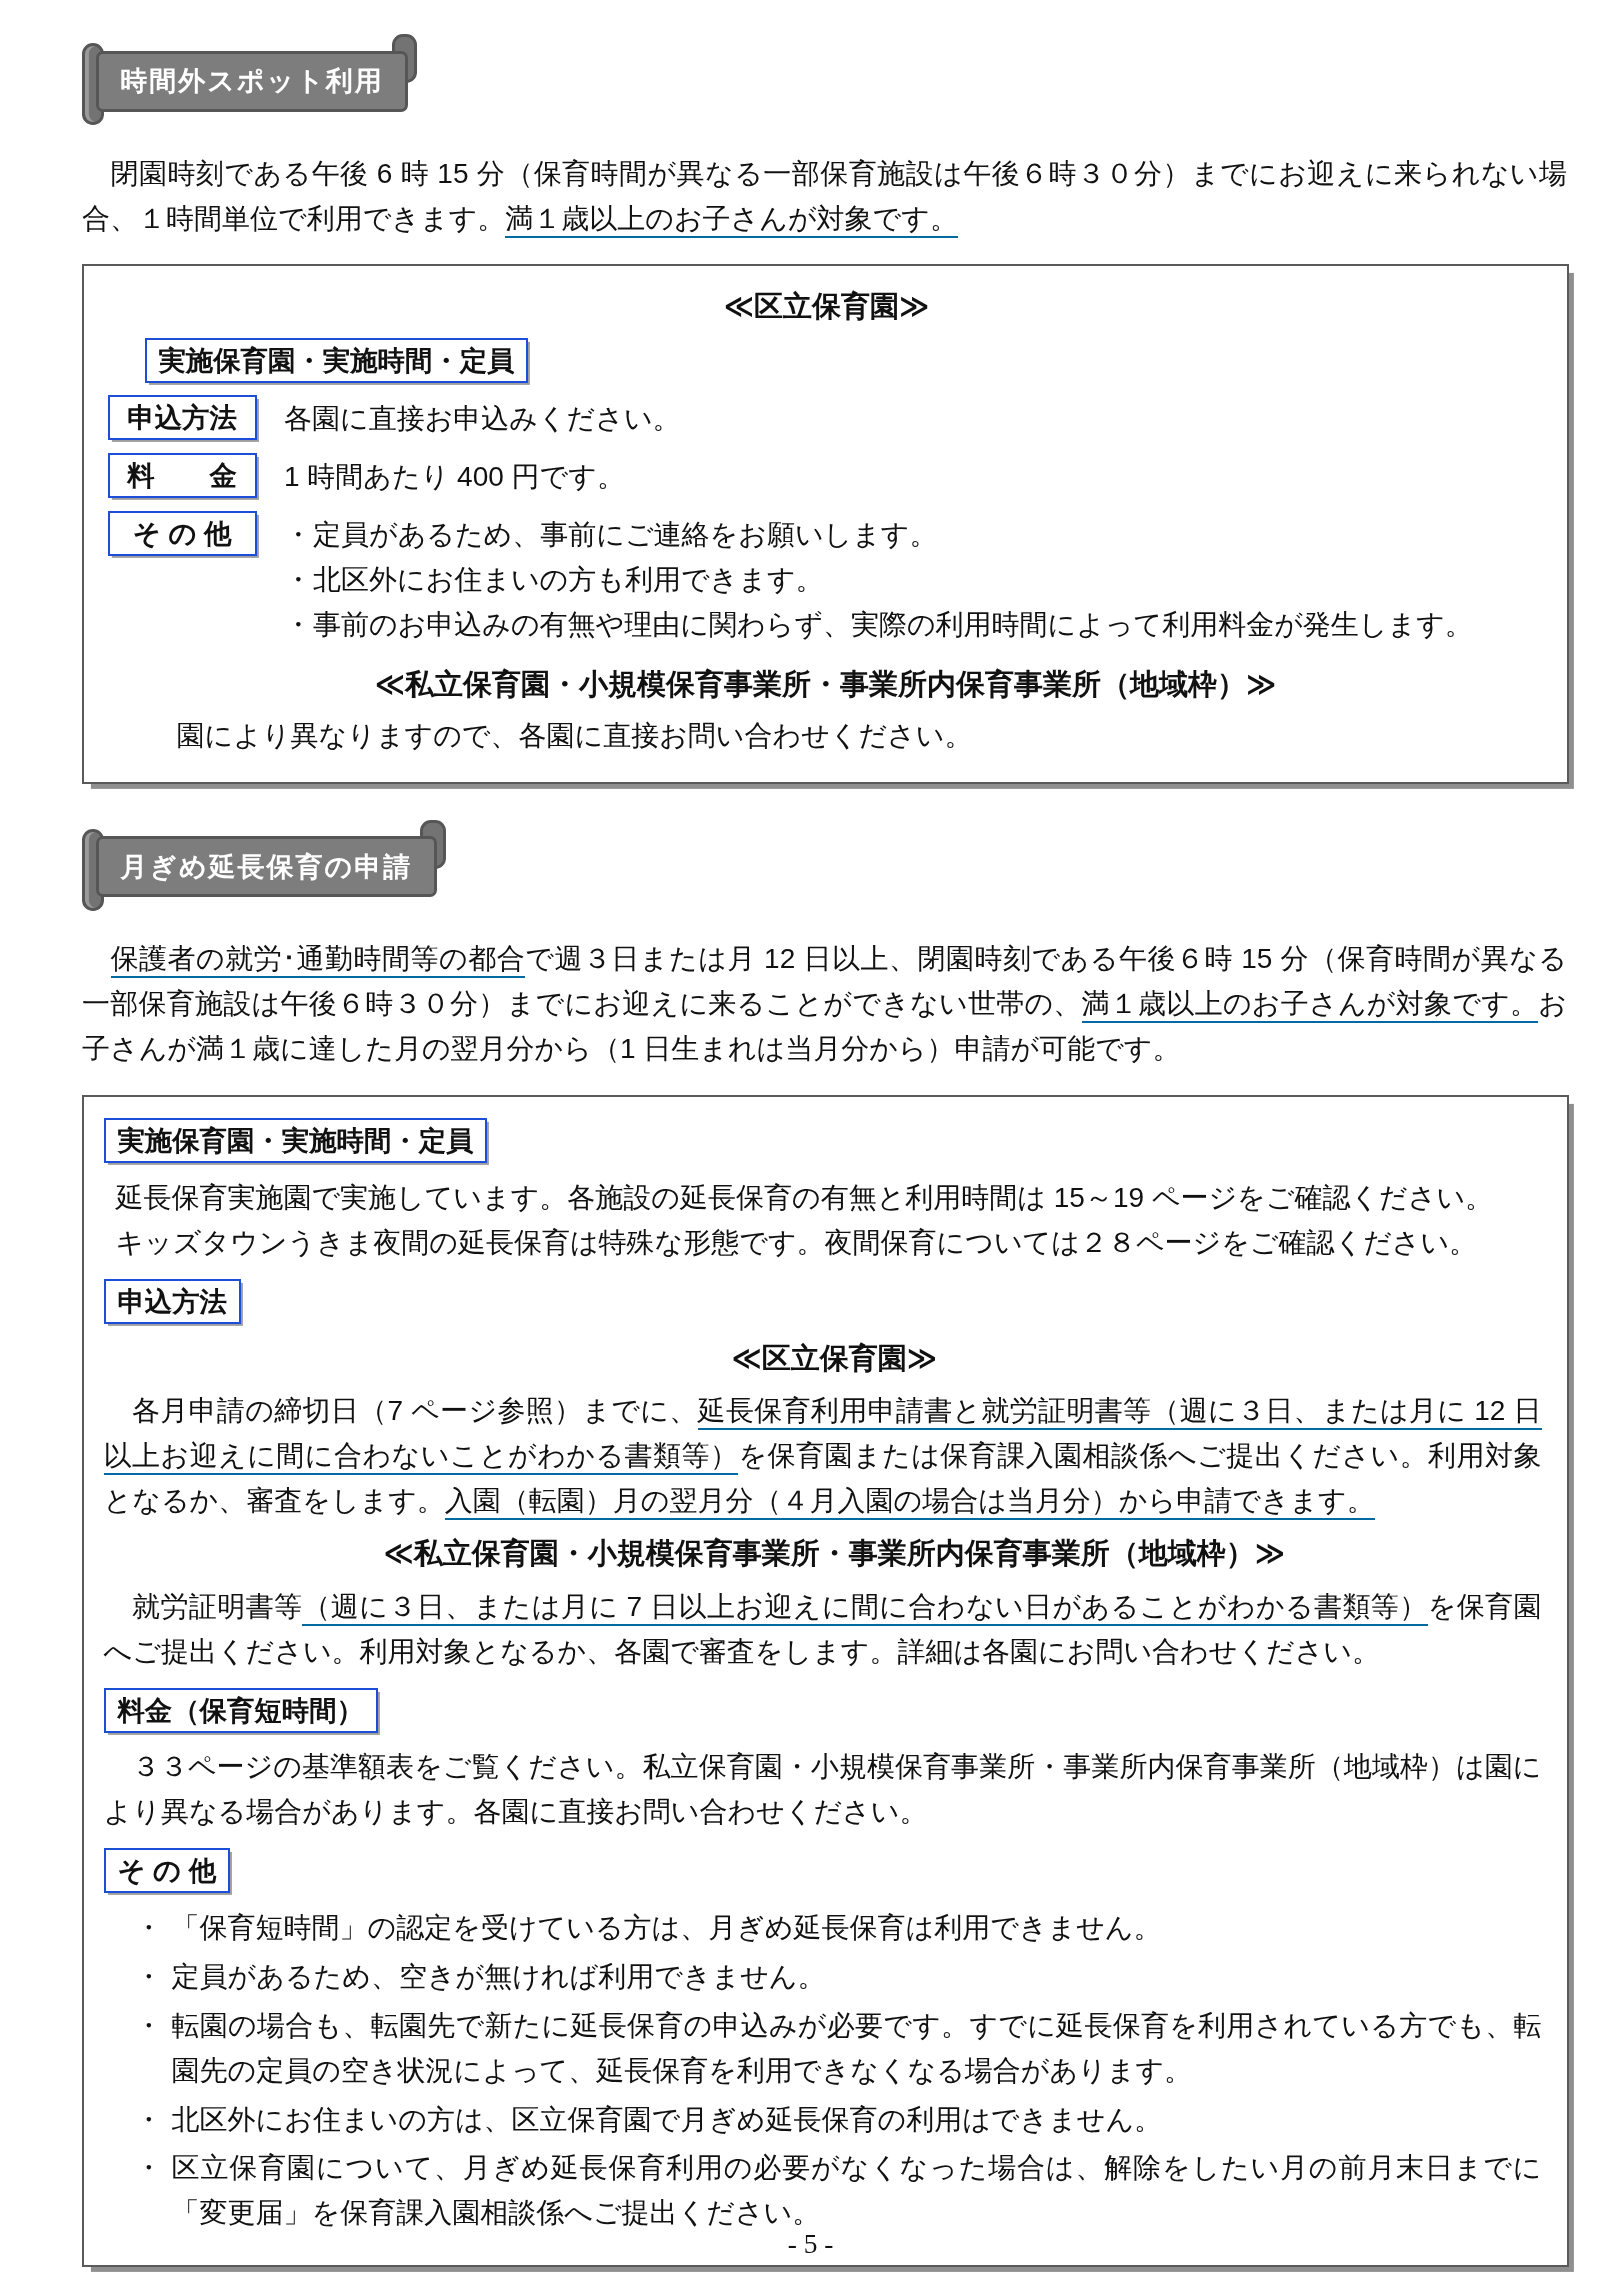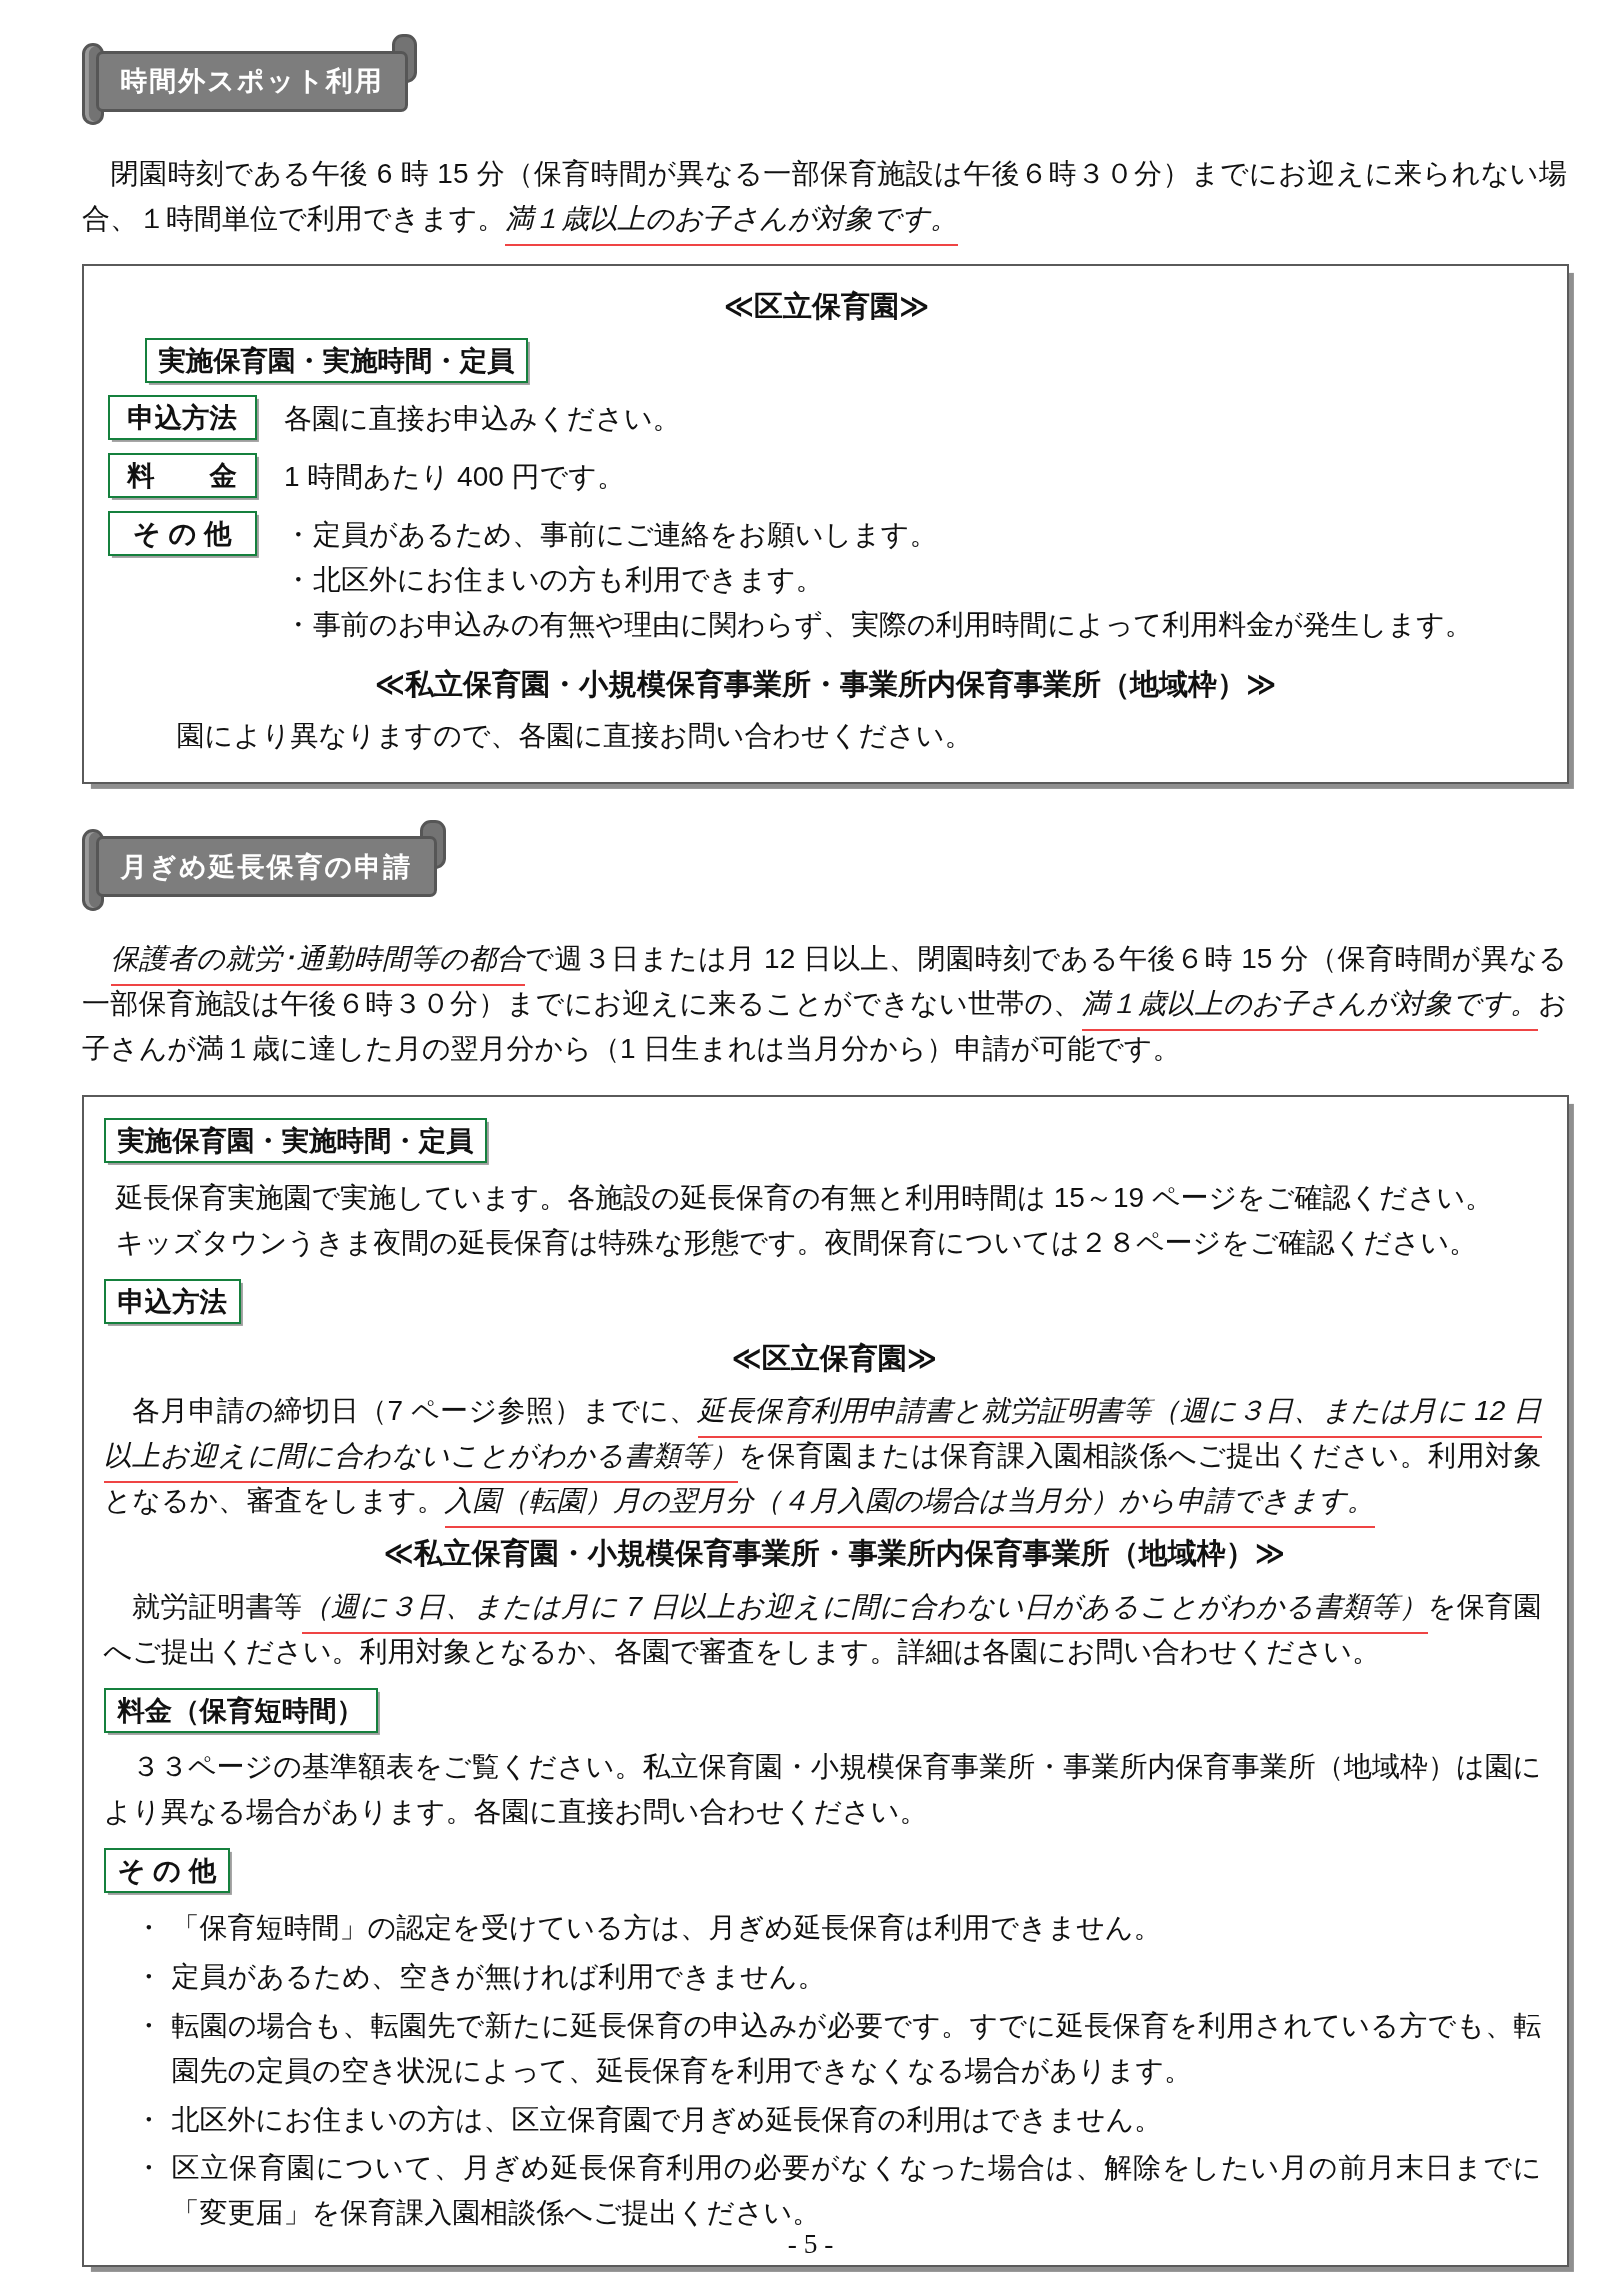--- a/index.html
+++ b/index.html
@@ -38,35 +38,35 @@
     color: #ffffff; font-size: 27px; font-weight: bold; letter-spacing: 2px;
     white-space: nowrap;
   }
 
   
   .intro {
     margin: 25.5px 2px 23.5px 0;
     font-size: 28px; line-height: 45px;
     text-align: justify;
   }
-  .u { border-bottom: 2px solid #ef4444; padding-bottom: 10px; font-style: italic; }
+  .u { border-bottom: 2px solid #0369a1; padding-bottom: 2px; }
 
   
   .obox {
     border: 2.9px solid #5a5a5a;
     box-shadow: 6.9px 6.9px 0 -2px #8f8f8f;
     background: #fff;
     box-sizing: border-box;
     padding: 17.6px 25.5px 23.5px 21.6px;
     margin-bottom: 9.8px;
   }
   .h-angle { font-size: 29px; font-weight: bold; line-height: 45px; text-align: center; }
   .label-box {
     display: inline-block;
-    border: 2px solid #15803d; background: #fff;
+    border: 2px solid #1d4ed8; background: #fff;
     padding: 2px 11.8px;
     font-size: 27.4px; font-weight: bold; line-height: 37px;
     box-shadow: 2.9px 2.9px 0 -1px #9e9e9e;
     box-sizing: border-box;
     white-space: nowrap;
   }
   .line { font-size: 28px; line-height: 45px; }
   .para { font-size: 28px; line-height: 45px; text-align: justify; margin: 3.9px 0; }
 
   

